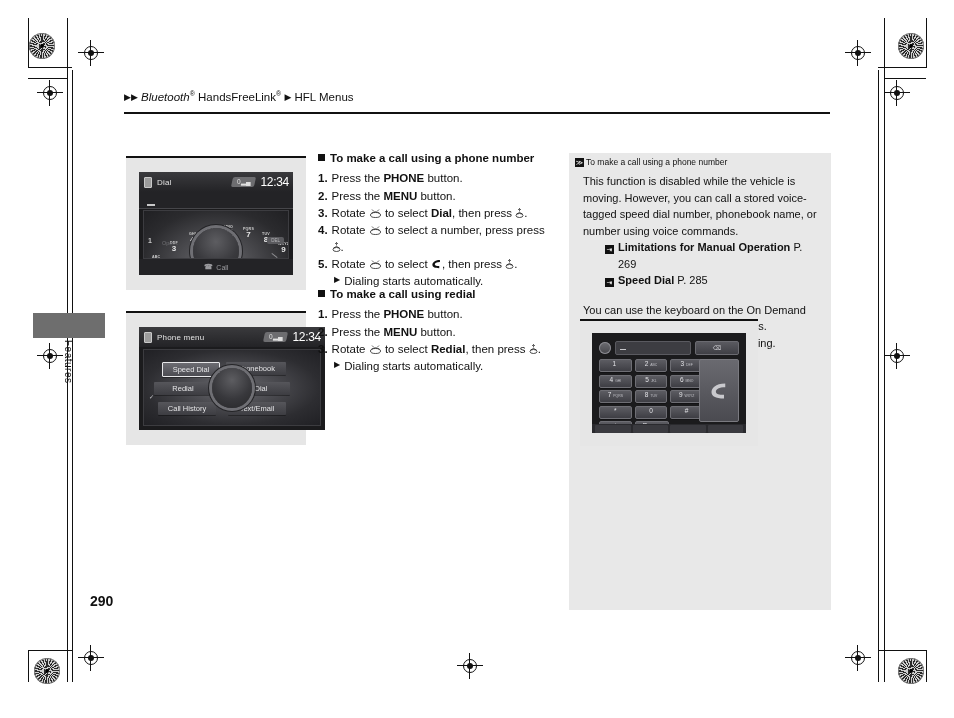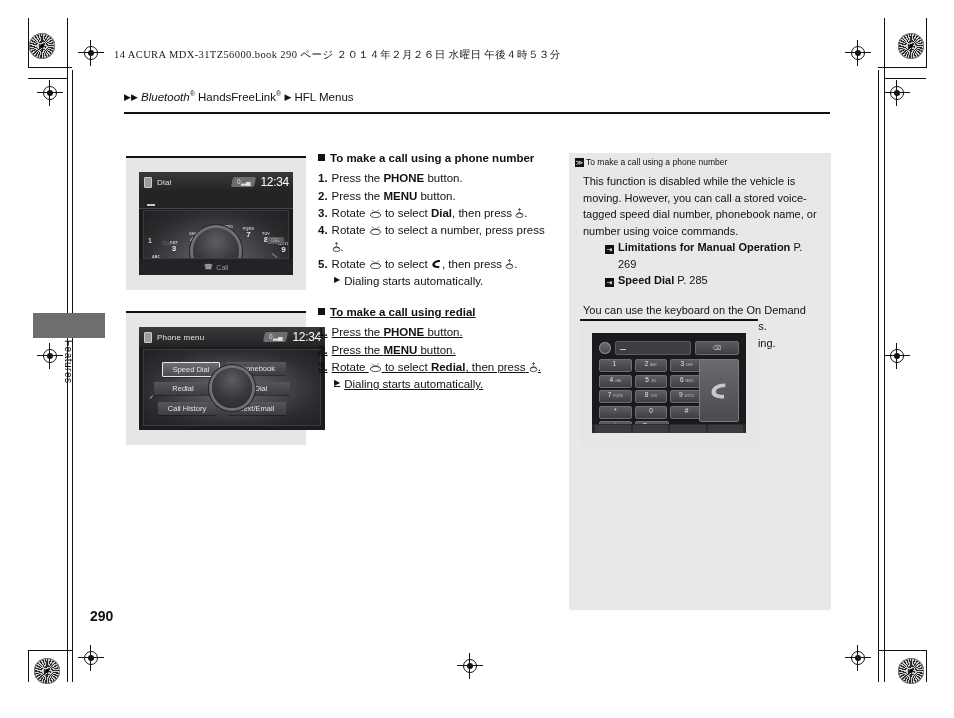--- a/index.html
+++ b/index.html
@@ -135,21 +135,21 @@
   .kp-bottombar{position:absolute;left:0;bottom:0;width:100%;height:9px;background:#2a2a2e;
     display:flex;gap:2px;padding:0 3px;box-sizing:border-box;}
   .kp-bottombar div{flex:1;background:#3a3a3f;margin-top:1px;border-radius:1px;}
 
   
   .handset{display:inline-block;font-weight:bold;transform:scaleX(-1);}
 
   
   .instr{position:absolute;left:318px;width:246px;font-size:11.5px;color:#111;line-height:1.42;}
   .instr1{top:150px;}
-  .instr2{top:304px;text-decoration:underline;}
+  .instr2{top:286px;}
   .instr h3{margin:0 0 4px 0;font-size:11.5px;font-weight:bold;display:flex;align-items:baseline;gap:5px;}
   .sq{width:7px;height:7px;background:#111;display:inline-block;flex:none;position:relative;top:-1px;}
   .step{display:flex;gap:4px;margin-bottom:1px;}
   .step .n{font-weight:bold;flex:none;}
   .sub{display:flex;gap:4px;margin-left:16px;}
   .sub .tri{font-size:8px;position:relative;top:1px;}
   .b{font-weight:bold;}
 
   
   .icon-wheel{display:inline-block;width:13px;height:9px;position:relative;top:1px;}
@@ -162,21 +162,21 @@
     line-height:9px;text-align:center;flex:none;}
   .note-body{position:absolute;left:14px;top:20px;right:8px;font-size:11px;line-height:1.5;color:#111;}
   .ref{display:flex;gap:4px;margin-left:22px;align-items:baseline;}
   .ref-icon{display:inline-block;width:9px;height:9px;background:#111;color:#fff;font-size:7px;
     line-height:9px;text-align:center;flex:none;position:relative;top:1px;}
   .ref .b{font-weight:bold;}
   .note-gap{height:13px;}
   sup.tm{font-size:7px;vertical-align:super;}
 
   
-  .pageno{position:absolute;left:90px;top:608px;font-size:14px;font-weight:bold;color:#111;}
+  .pageno{position:absolute;left:90px;top:593px;font-size:14px;font-weight:bold;color:#111;}
 </style>
 </head>
 <body>
 
 <div class="page">
 
   <div class="rosette" style="left:29px;top:33px;"></div>
   <div class="rosette" style="left:34px;top:658px;"></div>
   <div class="rosette" style="left:898px;top:33px;"></div>
   <div class="rosette" style="left:898px;top:658px;"></div>
@@ -227,21 +227,20 @@
   <div class="cropline cv" style="left:878px;top:70px;height:612px;"></div>
   <div class="cropline ch" style="left:878px;top:67px;width:48px;"></div>
   <div class="cropline ch" style="left:884px;top:78px;width:42px;"></div>
   <div class="cropline ch" style="left:28px;top:650px;width:44px;"></div>
   <div class="cropline ch" style="left:878px;top:650px;width:48px;"></div>
   <div class="cropline cv" style="left:28px;top:650px;height:32px;"></div>
   <div class="cropline cv" style="left:926px;top:650px;height:32px;"></div>
   <div class="cropline cv" style="left:28px;top:18px;height:50px;"></div>
   <div class="cropline cv" style="left:926px;top:18px;height:50px;"></div>
 
-  <div class="bookline">14 ACURA MDX-31TZ56000.book   290 ページ   ２０１４年２月２６日   水曜日   午後４時５３分</div>
 
   <div class="breadcrumb">
     <span class="tri">▶</span><span class="tri">▶</span>
     <span class="bt">Bluetooth</span><sup>®</sup>
     <span>HandsFreeLink</span><sup>®</sup>
     <span class="tri">▶</span>
     <span>HFL Menus</span>
   </div>
   <div class="rule"></div>
 

